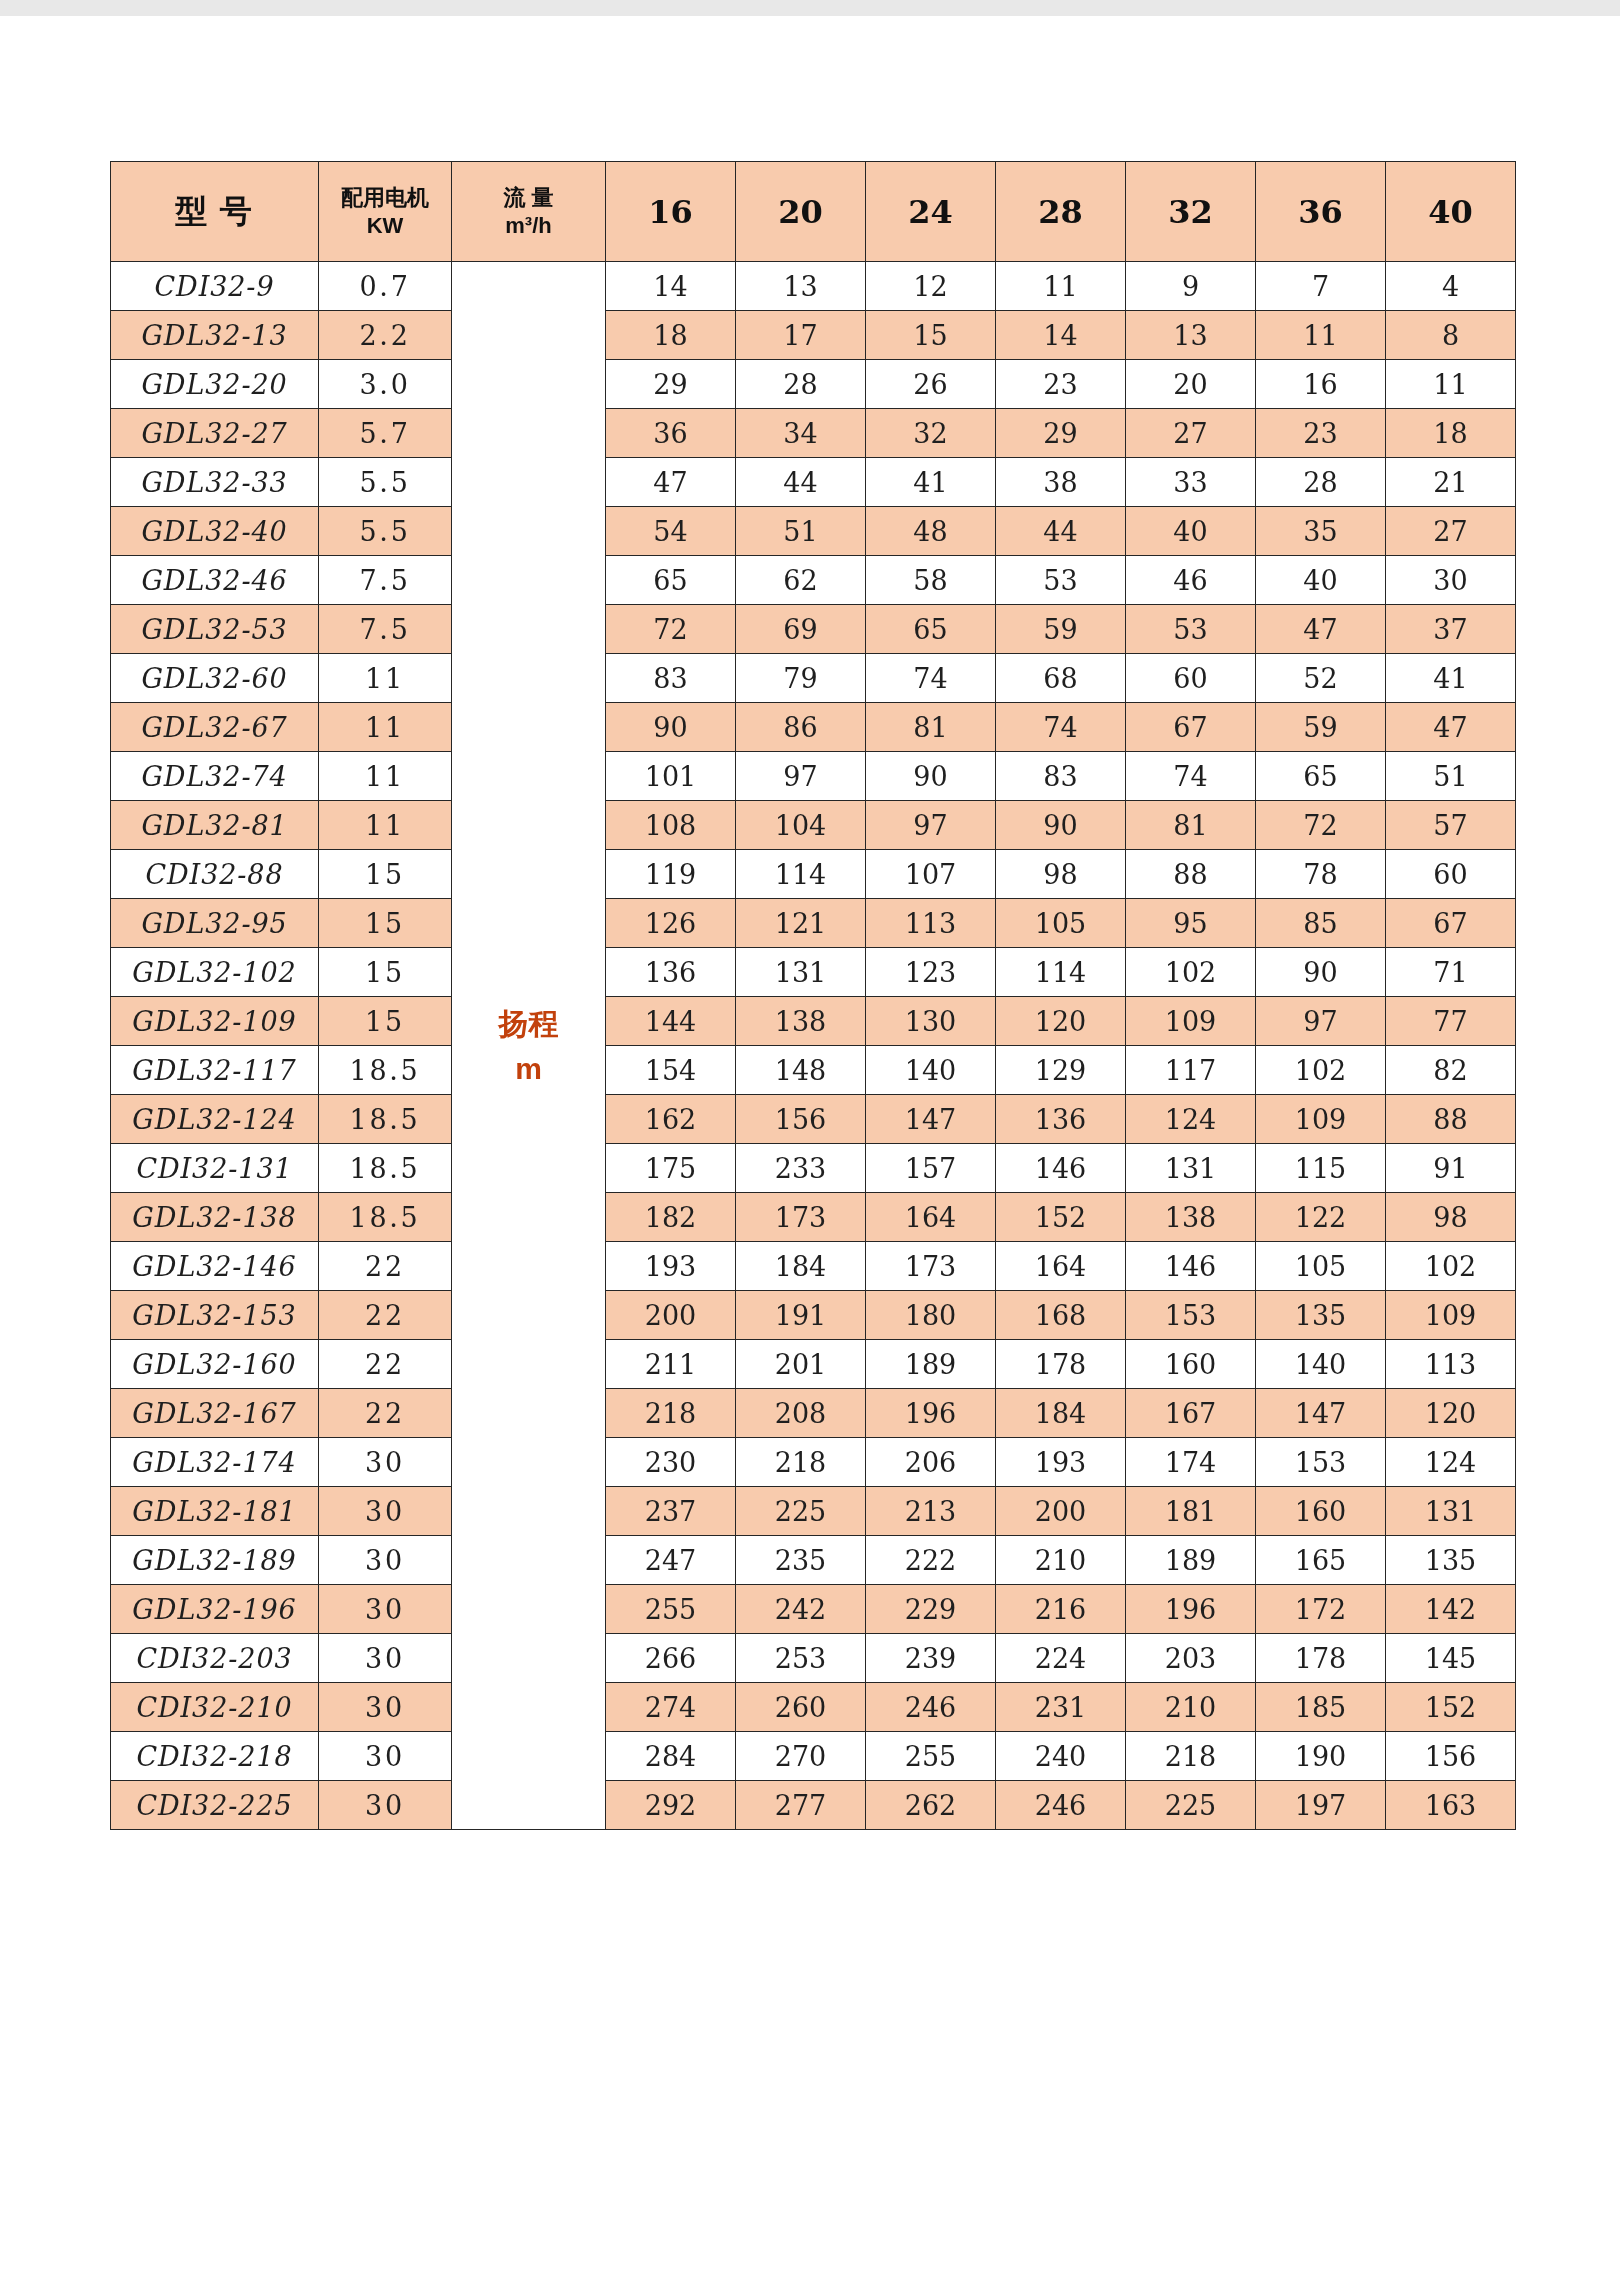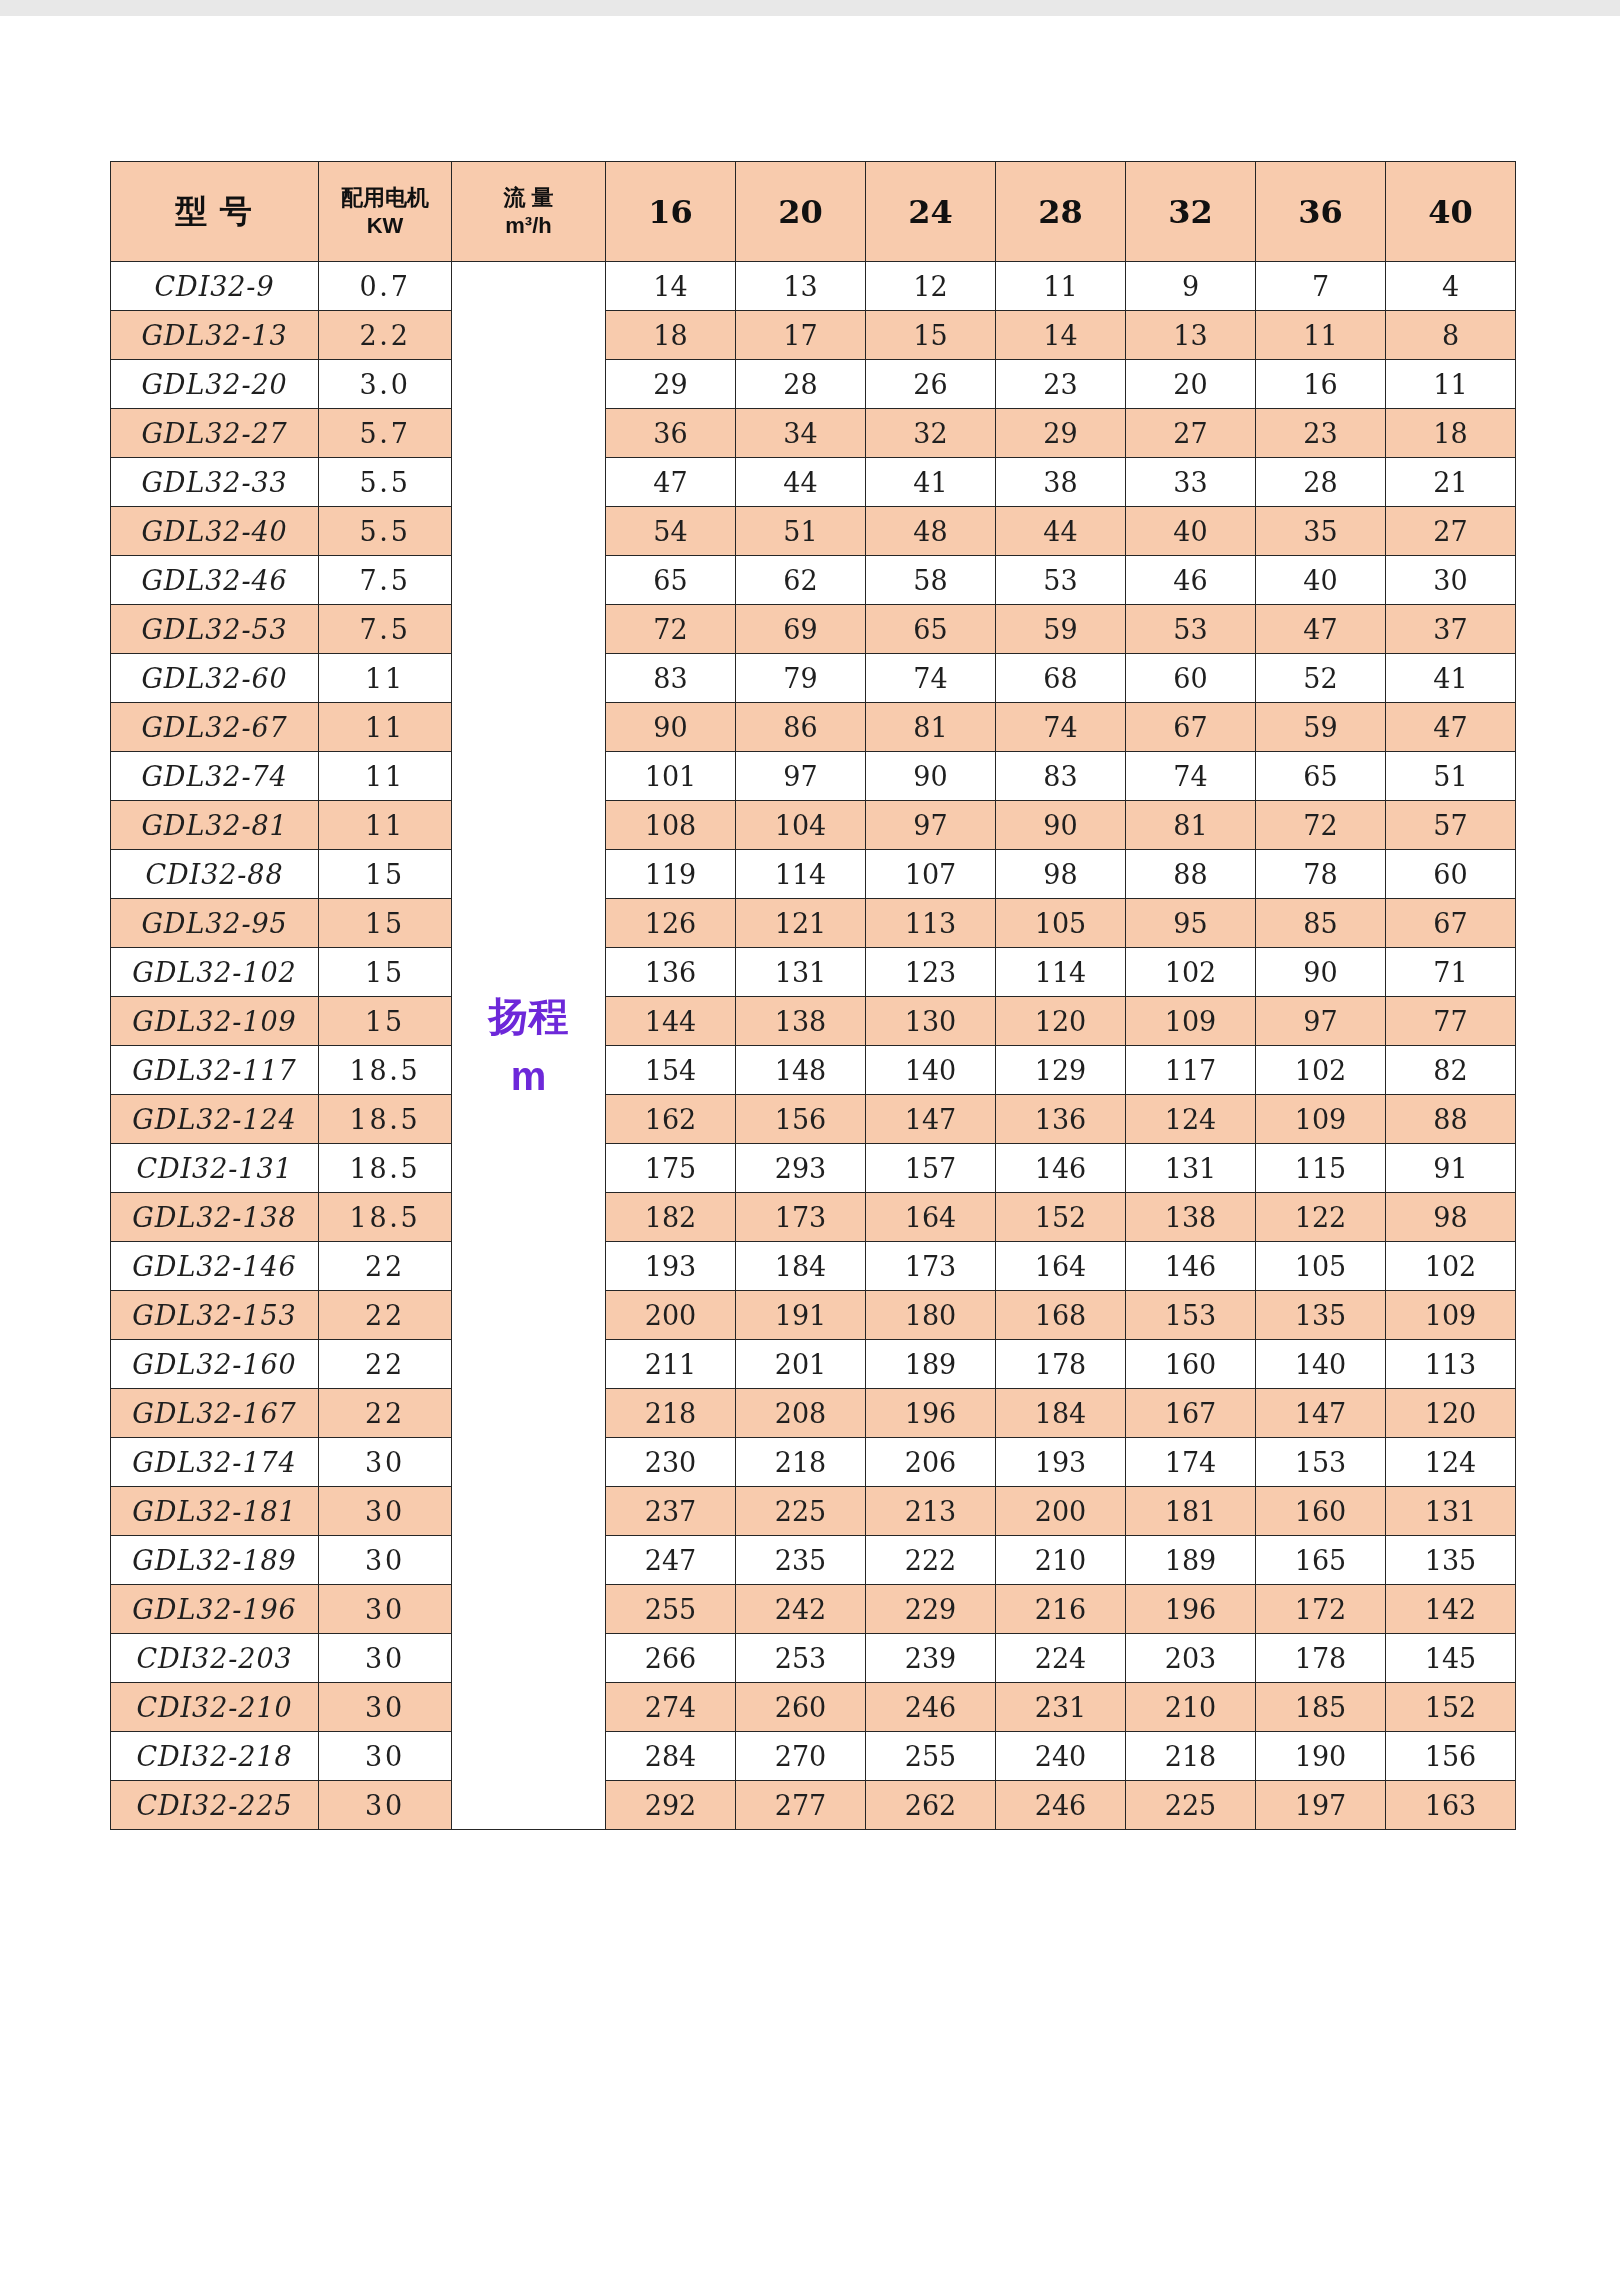--- a/index.html
+++ b/index.html
@@ -44,22 +44,22 @@
     text-align: left;
     padding-left: 30px;
     letter-spacing: 0.9px;
     font-style: italic;
   }
   td.kw { letter-spacing: 2.7px; }
   td.merged {
     background: var(--white, #ffffff) !important;
     font-family: "Liberation Sans", sans-serif;
     font-weight: bold;
-    font-size: 40px;
-    color: #6d28d9;
+    font-size: 30px;
+    color: #c2410c;
     line-height: 1.5;
   }
 </style>
 </head>
 <body>
 
 <div class="page">
   <table class="spec">
     <colgroup>
       <col style="width:208px">
@@ -287,21 +287,21 @@
           <td>147</td>
           <td>136</td>
           <td>124</td>
           <td>109</td>
           <td>88</td>
         </tr>
         <tr>
           <td class="model">CDI32-131</td>
           <td class="kw">18.5</td>
           <td>175</td>
-          <td>293</td>
+          <td>233</td>
           <td>157</td>
           <td>146</td>
           <td>131</td>
           <td>115</td>
           <td>91</td>
         </tr>
         <tr>
           <td class="model">GDL32-138</td>
           <td class="kw">18.5</td>
           <td>182</td>

